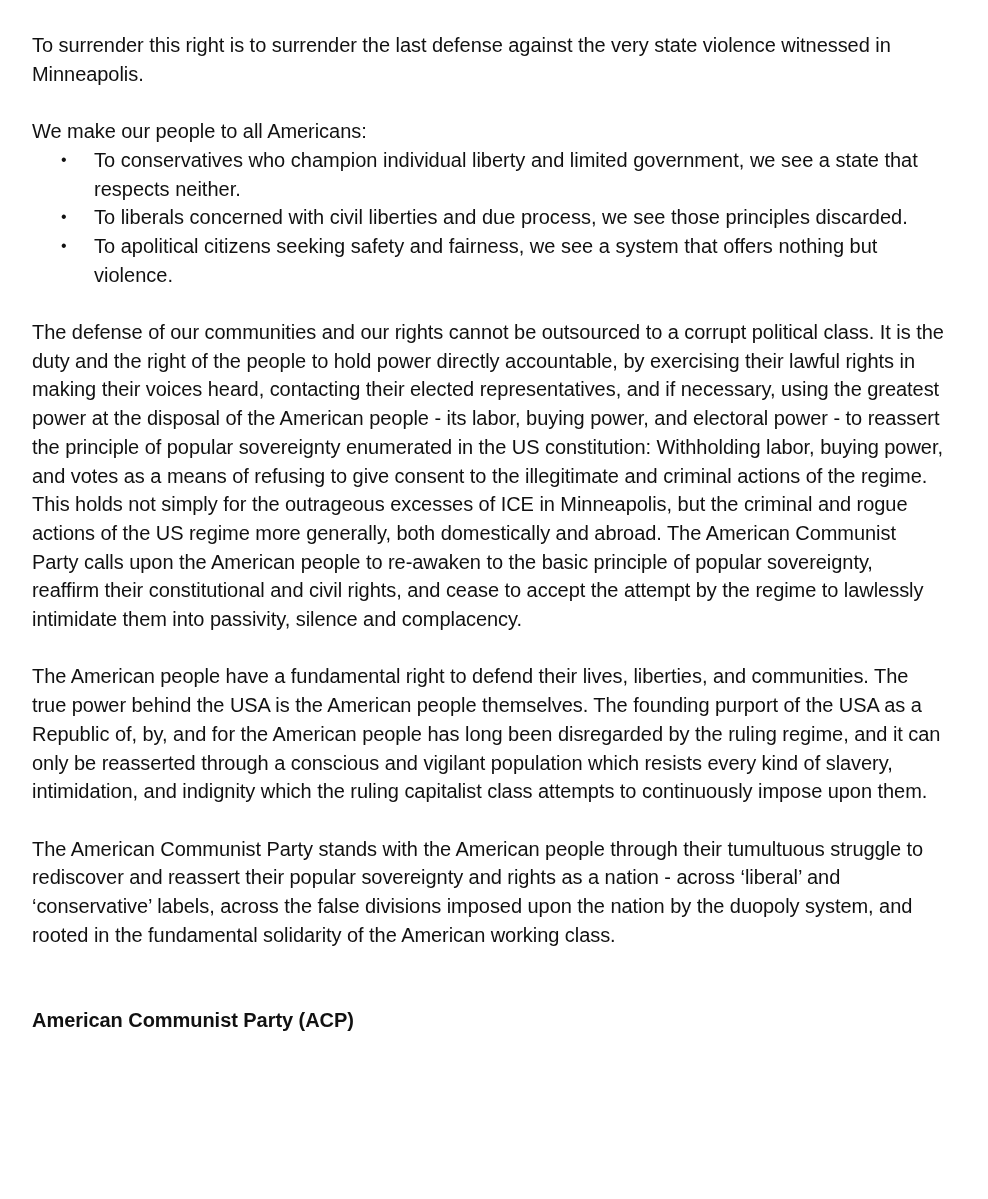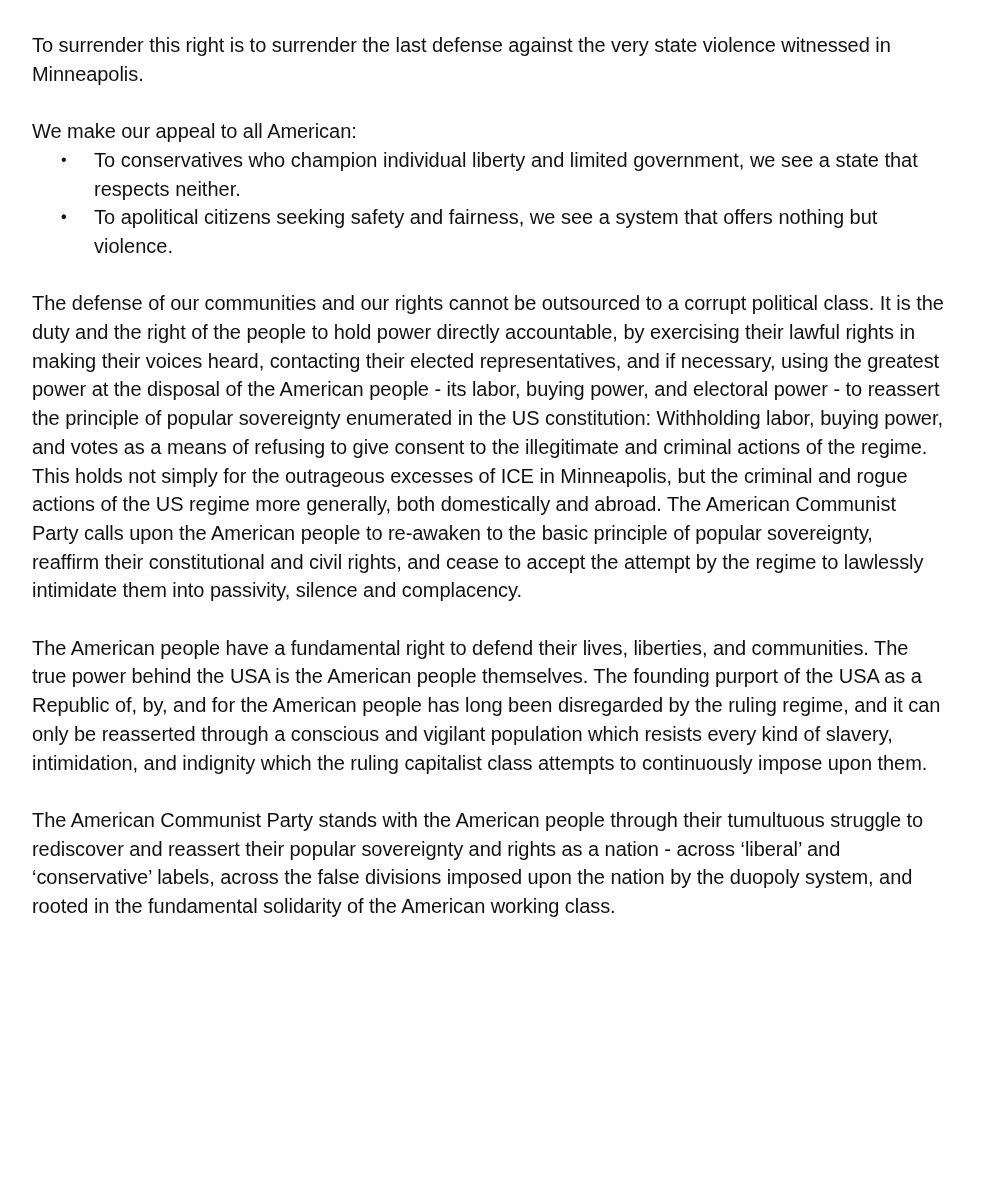--- a/index.html
+++ b/index.html
@@ -54,29 +54,30 @@
   </style>
 </head>
 <body>
 
 <div class="page">
 
   <p>To surrender this right is to surrender the last defense against the very state violence witnessed in Minneapolis.</p>
 
   <div class="gap"></div>
 
-  <p>We make our appeal to all American:</p>
+  <p>We make our people to all Americans:</p>
 
   <ul class="bullets">
     <li>
       <span class="bullet">•</span>
       <span>To conservatives who champion individual liberty and limited government, we see a state that respects neither.</span>
     </li>
     <li>
       <span class="bullet">•</span>
+      <span>To liberals concerned with civil liberties and due process, we see those principles discarded.</span>
     </li>
     <li>
       <span class="bullet">•</span>
       <span>To apolitical citizens seeking safety and fairness, we see a system that offers nothing but violence.</span>
     </li>
   </ul>
 
   <div class="gap"></div>
 
   <p>The defense of our communities and our rights cannot be outsourced to a corrupt political class. It is the duty and the right of the people to hold power directly accountable, by exercising their lawful rights in making their voices heard, contacting their elected representatives, and if necessary, using the greatest power at the disposal of the American people - its labor, buying power, and electoral power - to reassert the principle of popular sovereignty enumerated in the US constitution: Withholding labor, buying power, and votes as a means of refusing to give consent to the illegitimate and criminal actions of the regime. This holds not simply for the outrageous excesses of ICE in Minneapolis, but the criminal and rogue actions of the US regime more generally, both domestically and abroad. The American Communist Party calls upon the American people to re-awaken to the basic principle of popular sovereignty, reaffirm their constitutional and civil rights, and cease to accept the attempt by the regime to lawlessly intimidate them into passivity, silence and complacency.</p>
@@ -85,15 +86,16 @@
 
   <p>The American people have a fundamental right to defend their lives, liberties, and communities. The true power behind the USA is the American people themselves. The founding purport of the USA as a Republic of, by, and for the American people has long been disregarded by the ruling regime, and it can only be reasserted through a conscious and vigilant population which resists every kind of slavery, intimidation, and indignity which the ruling capitalist class attempts to continuously impose upon them.</p>
 
   <div class="gap"></div>
 
   <p>The American Communist Party stands with the American people through their tumultuous struggle to rediscover and reassert their popular sovereignty and rights as a nation - across ‘liberal’ and ‘conservative’ labels, across the false divisions imposed upon the nation by the duopoly system, and rooted in the fundamental solidarity of the American working class.</p>
 
   <div class="sig-gap"></div>
 
   <div class="signature">
+    <p>American Communist Party (ACP)</p>
   </div>
 
 </div>
 
 </body></html>

